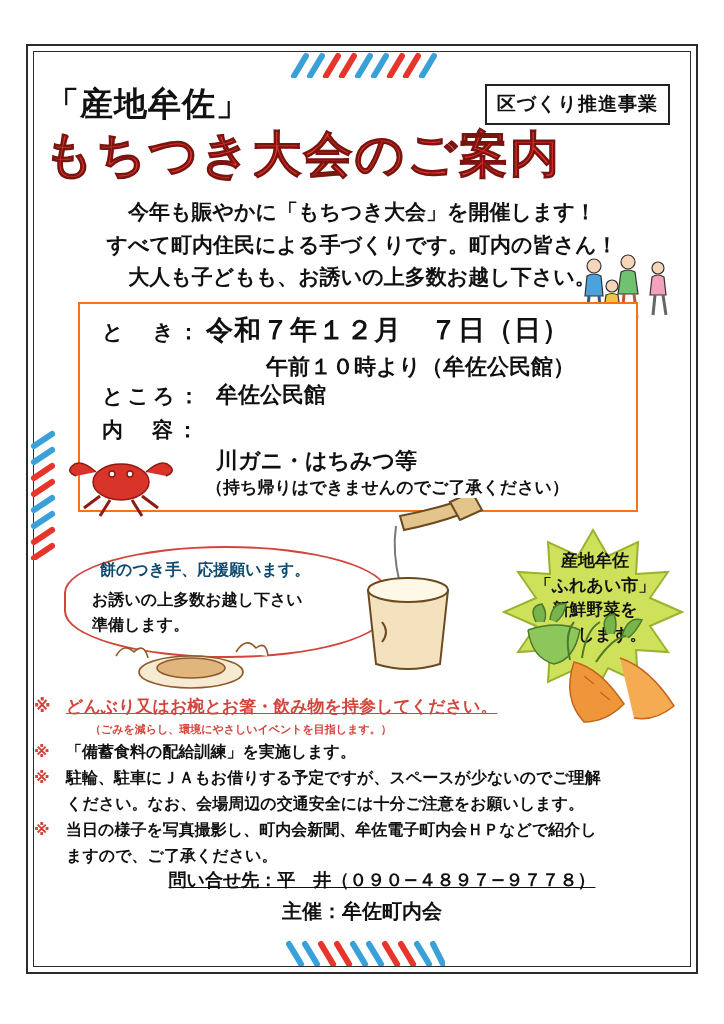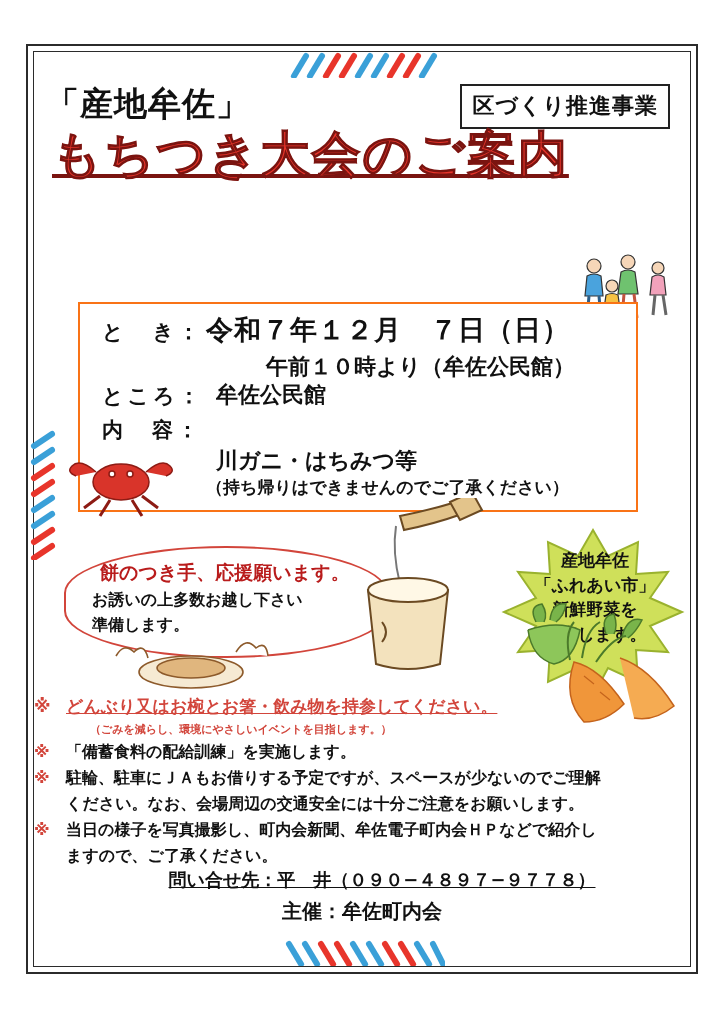--- a/index.html
+++ b/index.html
@@ -26,36 +26,35 @@
 
   
   .chev-top{position:absolute;left:290px;top:52px;width:150px;height:26px;}
   .chev-bottom{position:absolute;left:285px;bottom:58px;width:160px;height:26px;}
   .chev-left{position:absolute;left:28px;top:430px;width:28px;height:130px;}
 
   .badge{
     position:absolute;right:54px;top:84px;
     border:2px solid #222;
     padding:5px 10px 6px;
-    font-size:22px;font-weight:bold;letter-spacing:1px;
+    font-size:19px;font-weight:bold;letter-spacing:1px;
     background:#fff;
   }
 
   .title1{
     position:absolute;left:46px;top:82px;
     font-size:33px;font-weight:bold;letter-spacing:1px;
   }
   .title2{
-    position:absolute;left:52px;top:122px;
+    position:absolute;left:44px;top:122px;
     font-size:49px;font-weight:bold;
     color:#e8352b;
     -webkit-text-stroke:1px #7a1410;
     letter-spacing:2px;
     white-space:nowrap;
-    text-decoration:underline;
   }
 
   .lead{
     position:absolute;left:0;right:0;top:196px;
     text-align:center;
     font-size:21px;line-height:1.55;
     font-weight:bold;
   }
   .lead .l1{letter-spacing:0px;}
   .lead .l2,.lead .l3{font-weight:bold;}
@@ -84,22 +83,22 @@
 
   
   .bubble{
     position:absolute;left:64px;top:546px;width:320px;height:108px;
     border:2px solid #d2453b;
     border-radius:50%/42%;
     background:#fff;
   }
   .bubble-t1{
     position:absolute;left:100px;top:560px;
-    font-size:19px;font-weight:bold;
-    color:#b91c1c;
+    font-size:16px;font-weight:bold;
+    color:#0c4a6e;
   }
   .bubble-t2{
     position:absolute;left:92px;top:588px;
     font-size:16px;line-height:1.55;font-weight:bold;
   }
 
   
   .burst{
     position:absolute;left:498px;top:528px;width:190px;height:170px;
   }
@@ -185,20 +184,25 @@
       <path d="M24 100 L6 112" stroke="#e8352b"></path>
       <path d="M24 116 L6 128" stroke="#e8352b"></path>
     </g>
   </svg>
 
   <div class="badge">区づくり推進事業</div>
 
   <div class="title1">「産地牟佐」</div>
   <div class="title2">もちつき大会のご案内</div>
 
+  <div class="lead">
+    <div class="l1">今年も賑やかに「もちつき大会」を開催します！</div>
+    <div class="l2">すべて町内住民による手づくりです。町内の皆さん！</div>
+    <div class="l3">大人も子どもも、お誘いの上多数お越し下さい。</div>
+  </div>
 
   <svg class="family" viewBox="0 0 110 72">
     <g stroke="#333" stroke-width="1.2" fill="none">
       <circle cx="24" cy="14" r="7" fill="#f6d6b8"></circle>
       <path d="M17 24 q7 -4 14 0 l2 20 h-18 z" fill="#4aa3dd"></path>
       <path d="M19 44 l-2 22 M29 44 l2 22" stroke="#2b5e88" stroke-width="3"></path>
       <circle cx="58" cy="10" r="7" fill="#f6d6b8"></circle>
       <path d="M51 20 q7 -4 14 0 l3 22 h-20 z" fill="#6fc26f"></path>
       <path d="M54 42 l-2 24 M64 42 l3 24" stroke="#c2533f" stroke-width="3"></path>
       <circle cx="88" cy="16" r="6" fill="#f6d6b8"></circle>

